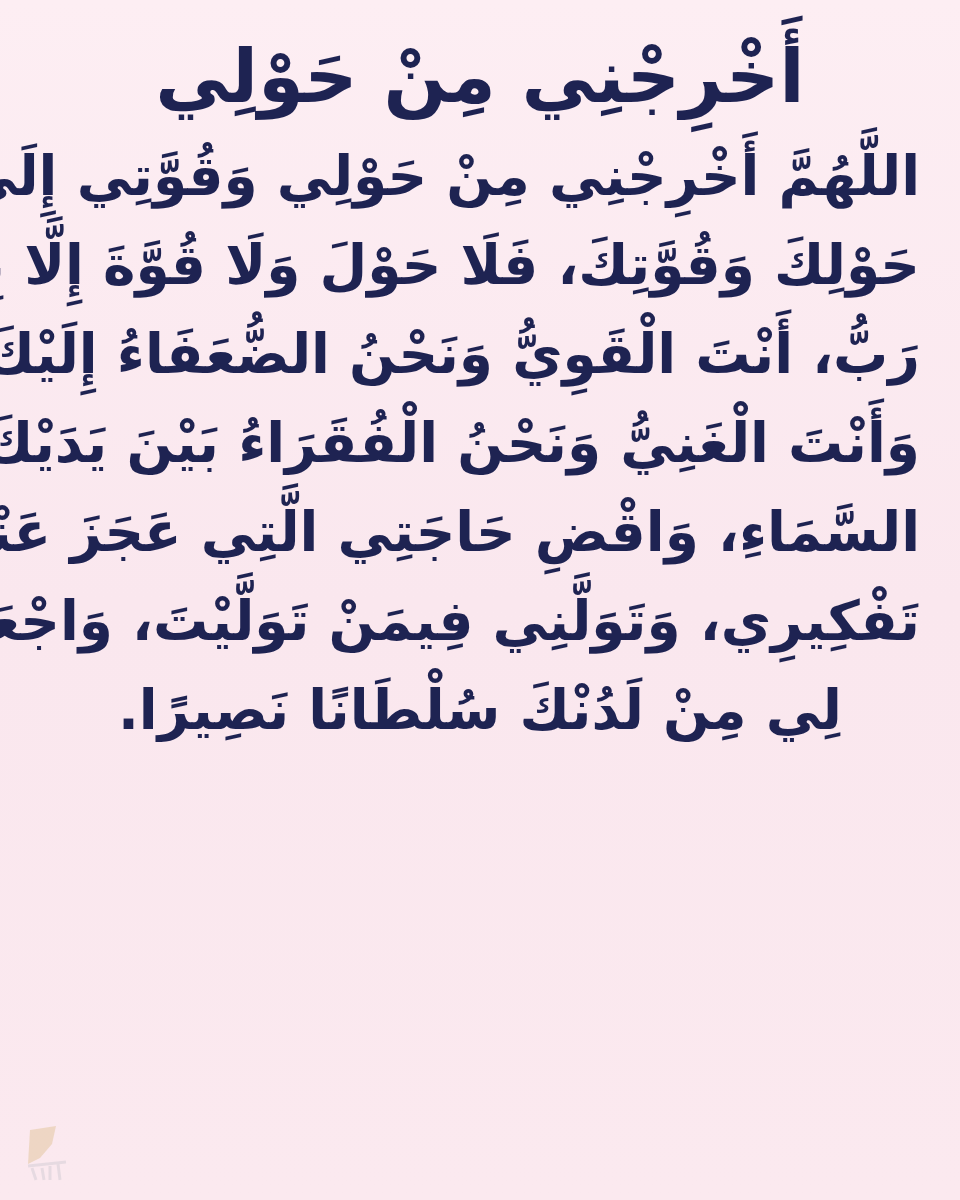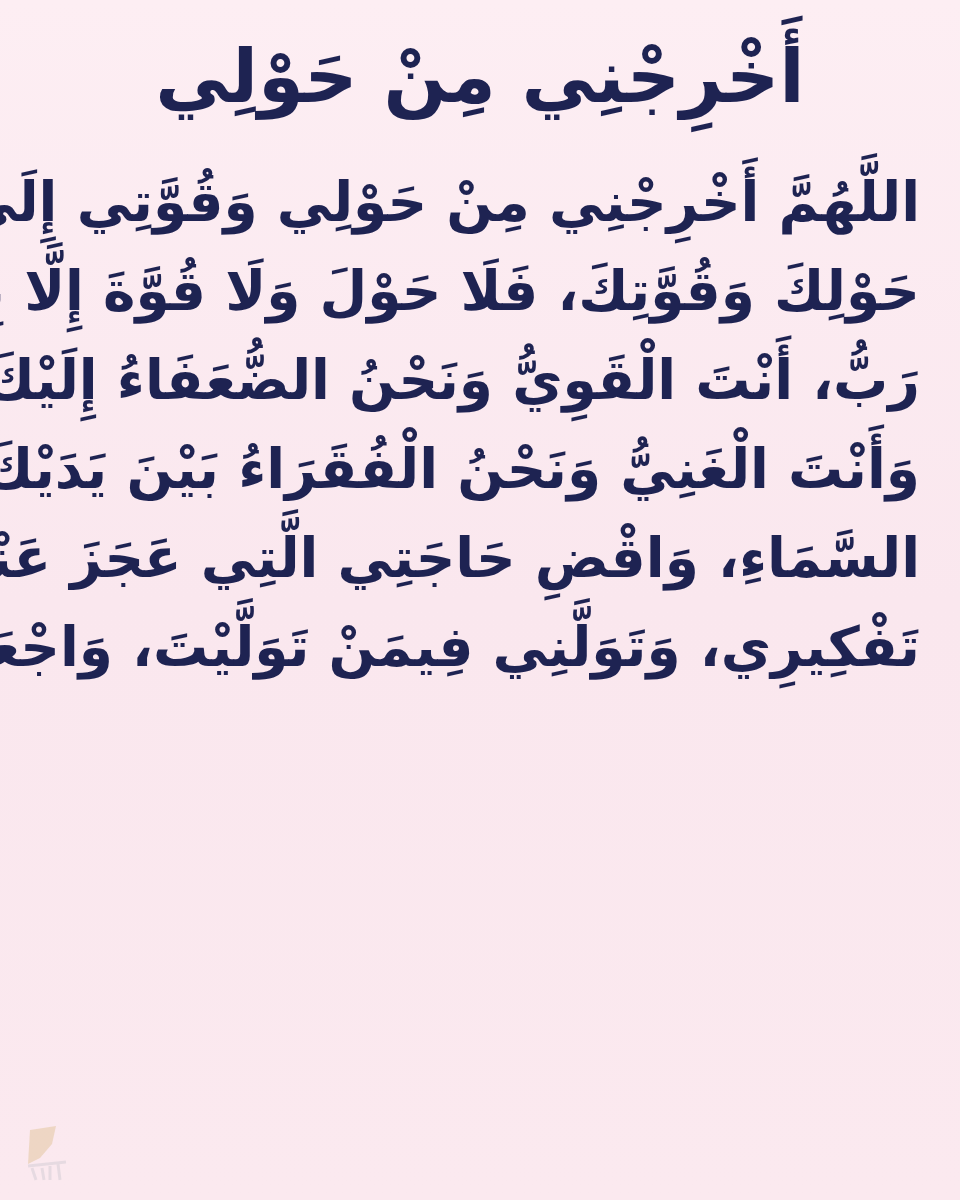--- a/index.html
+++ b/index.html
@@ -26,21 +26,21 @@
   }
   .title {
     color: #1e2352;
     font-size: 74px;
     line-height: 1.32;
     font-weight: 700;
     text-align: center;
     direction: rtl;
     letter-spacing: 0;
     margin-top: 6px;
-    margin-bottom: 32px;
+    margin-bottom: 6px;
     width: 100%;
   }
   .body-text {
     color: #1e2352;
     font-size: 55px;
     line-height: 1.62;
     font-weight: 700;
     text-align: center;
     direction: rtl;
     width: 100%;
@@ -67,20 +67,21 @@
 
   <div class="title">أَخْرِجْنِي مِنْ حَوْلِي</div>
 
   <div class="body-text">
     <span class="line">اللَّهُمَّ أَخْرِجْنِي مِنْ حَوْلِي وَقُوَّتِي إِلَى</span>
     <span class="line">حَوْلِكَ وَقُوَّتِكَ، فَلَا حَوْلَ وَلَا قُوَّةَ إِلَّا بِكَ. يَا</span>
     <span class="line">رَبُّ، أَنْتَ الْقَوِيُّ وَنَحْنُ الضُّعَفَاءُ إِلَيْكَ،</span>
     <span class="line">وَأَنْتَ الْغَنِيُّ وَنَحْنُ الْفُقَرَاءُ بَيْنَ يَدَيْكَ.</span>
     <span class="line">السَّمَاءِ، وَاقْضِ حَاجَتِي الَّتِي عَجَزَ عَنْهَا</span>
     <span class="line">تَفْكِيرِي، وَتَوَلَّنِي فِيمَنْ تَوَلَّيْتَ، وَاجْعَلْ</span>
+    <span class="line">لِي مِنْ لَدُنْكَ سُلْطَانًا نَصِيرًا.</span>
   </div>
 
   <span class="watermark">
     <svg viewBox="0 0 64 58" width="64" height="58" aria-hidden="true">
       <path d="M8 6 L34 2 L30 20 L18 34 L6 40 Z" fill="#c9a24a" opacity="0.85"></path>
       <path d="M10 44 L14 56 M20 44 L22 56 M28 42 L28 56 M36 40 L38 56" stroke="#b9b9c4" stroke-width="3" fill="none"></path>
       <path d="M6 42 L44 38" stroke="#b9b9c4" stroke-width="3" fill="none"></path>
     </svg>
   </span>
 

